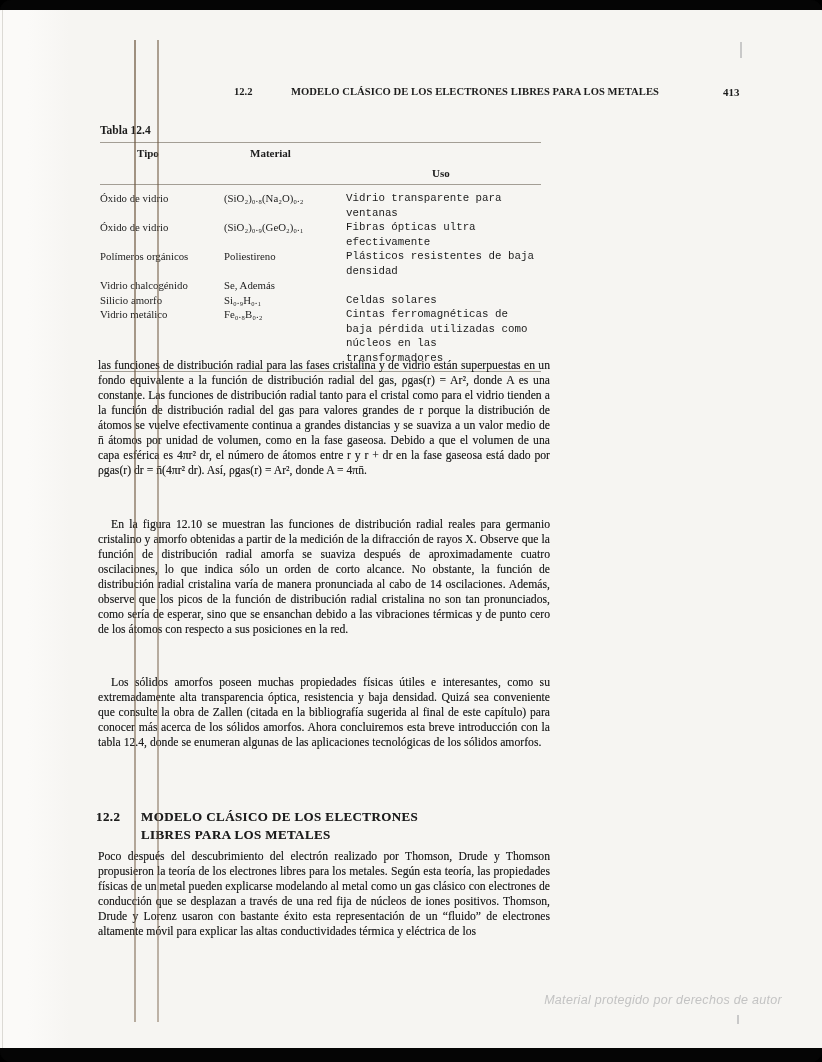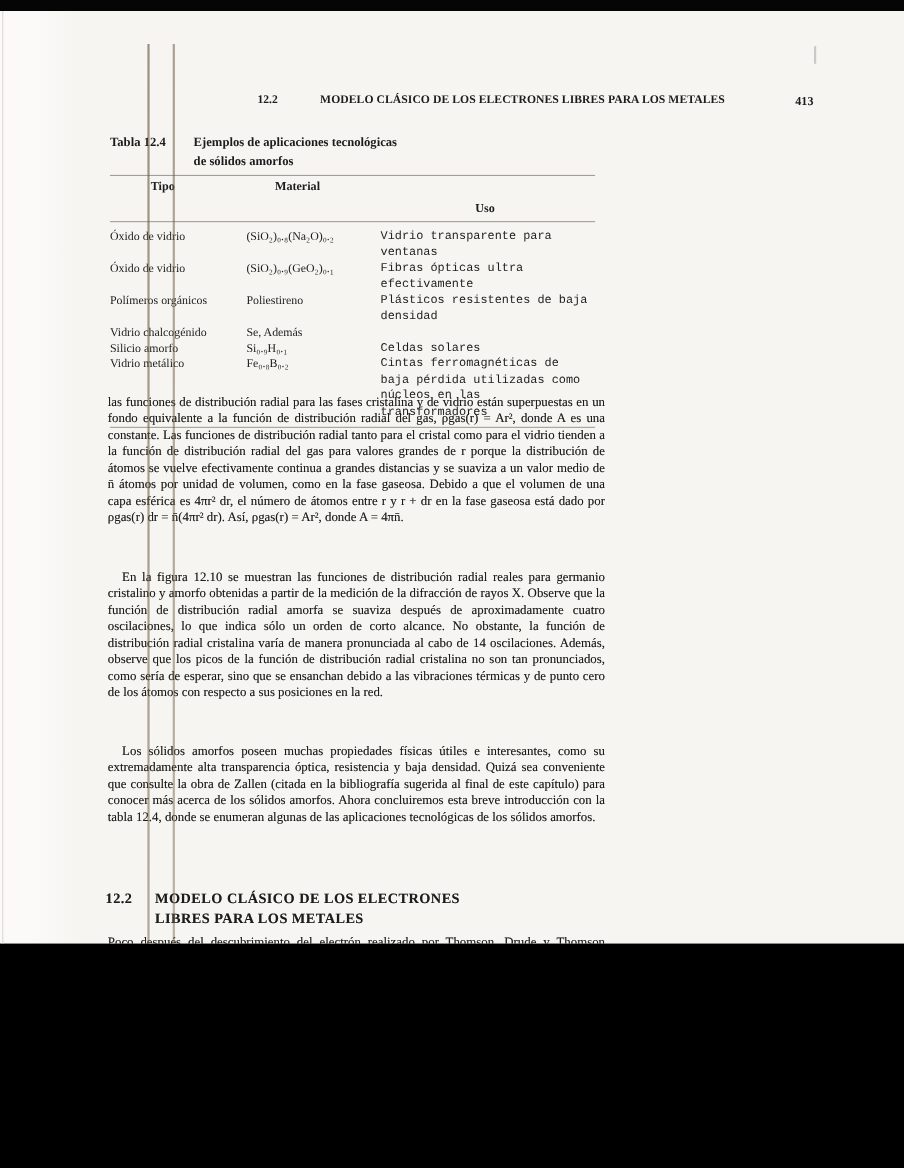--- a/index.html
+++ b/index.html
@@ -1,19 +1,20 @@
 <!DOCTYPE html>
 <html><head>
 <meta charset="utf-8">
 <style>
   html,body { margin:0; padding:0; background:#000; }
   .screen {
-    position:relative; width:822px; height:858px; background:#050505;
+    position:relative; width:822px; height:1062px; background:#050505;
     overflow:hidden;
     font-family:"Liberation Serif","DejaVu Serif",serif;
+    border-radius:11px;
   }
   .bar { position:absolute; left:0; width:822px; background:#050505; }
   .bar.top { top:0; height:10px; }
   .bar.bottom { top:1048px; height:14px; }
 
   .page {
     position:absolute; left:0; top:10px; width:822px; height:1038px;
     background:linear-gradient(90deg,#fbfaf8 0px,#fbfaf8 28px,#f6f5f2 70px,#f6f5f2 100%);
     color:#1c1c1c;
   }
@@ -84,24 +85,20 @@
   <div class="page">
     <div class="edge-line"></div>
 
     <span class="rh-num">12.2</span>
     <span class="rh-title">MODELO CLÁSICO DE LOS ELECTRONES LIBRES PARA LOS METALES</span>
     <span class="rh-page">413</span>
 
     <div class="table-block">
       <div class="caption">
         <span class="cap-label">Tabla 12.4</span>
-        <span class="cap-title">
-          <div>Ejemplos de aplicaciones tecnológicas</div>
-          <div>de sólidos amorfos</div>
-        </span>
       </div>
       <hr class="t-rule top">
       <div class="t-head">
         <span class="h1">Tipo</span>
         <span class="h2">Material</span>
         <span class="h3">Uso</span>
       </div>
       <hr class="t-rule">
       <div class="t-body">
         <div class="t-row">

